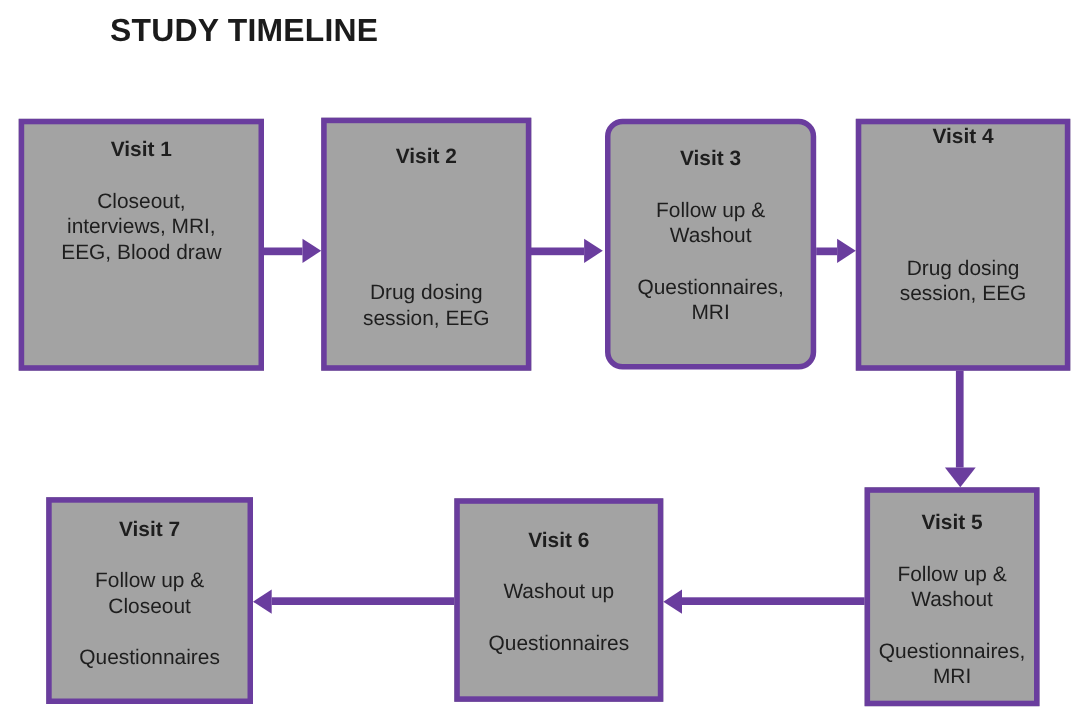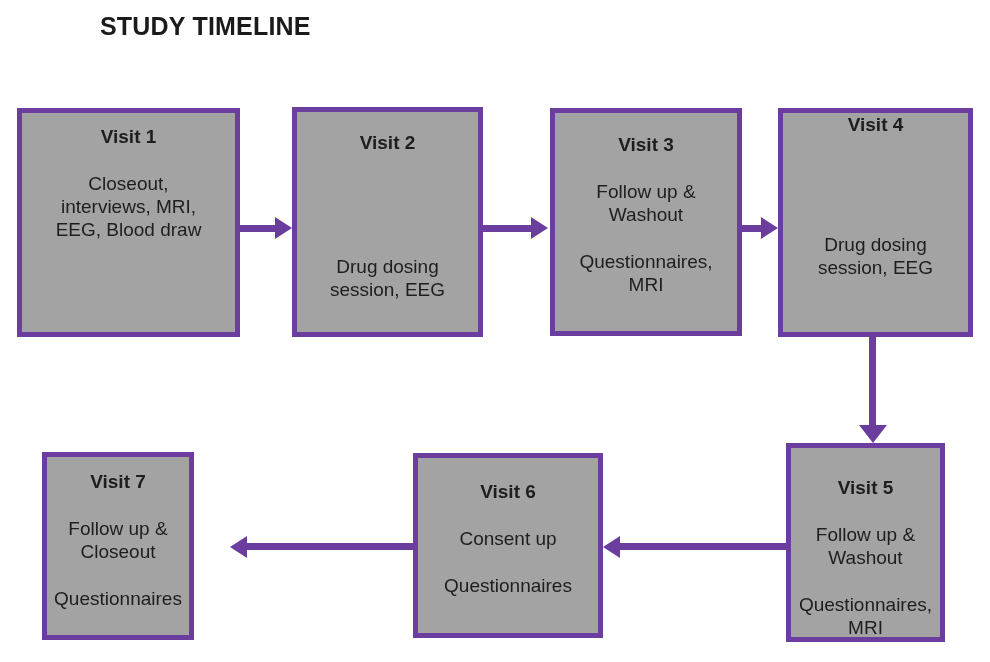--- a/index.html
+++ b/index.html
@@ -10,45 +10,45 @@
     background: #ffffff;
     font-family: "Liberation Sans", "DejaVu Sans", sans-serif;
     color: #1e1e1e;
     overflow: hidden;
     --purple: #6A3D9E;
   }
   .diagram-title {
     position: absolute;
     left: 100px;
     top: 12px;
-    font-size: 25px;
+    font-size: 29px;
     font-weight: 600;
     color: #1b1b1b;
     letter-spacing: 0.2px;
     margin: 0;
   }
   .box {
     position: absolute;
     box-sizing: border-box;
     background: #a3a3a3;
     border: 5px solid var(--purple);
     text-align: center;
     font-size: 19px;
     line-height: 23px;
   }
   .box-title { font-weight: bold; }
   .box-para { white-space: pre-line; margin: 24px 0 0 0; }
 
   .v1 { left: 17px;  top: 108px; width: 223px; height: 229px; padding-top: 12px; }
   .v2 { left: 292px; top: 107px; width: 191px; height: 230px; padding-top: 19px; }
-  .v3 { left: 550px; top: 108px; width: 192px; height: 228px; padding-top: 20px; }
+  .v3 { left: 550px; top: 108px; width: 192px; height: 228px; padding-top: 20px; border-radius: 16px; }
   .v4 { left: 778px; top: 108px; width: 195px; height: 229px; }
-  .v5 { left: 786px; top: 443px; width: 159px; height: 199px; padding-top: 28px; }
+  .v5 { left: 786px; top: 443px; width: 159px; height: 199px; padding-top: 16px; }
   .v6 { left: 413px; top: 453px; width: 190px; height: 185px; padding-top: 22px; }
-  .v7 { left: 42px;  top: 452px; width: 152px; height: 188px; padding-top: 13px; }
+  .v7 { left: 42px;  top: 452px; width: 188px; height: 188px; padding-top: 13px; }
 
   .v2 .box-para { margin-top: 101px; }
   .v4 .box-para { margin-top: 97px; }
 
   .shaft { position: absolute; background: var(--purple); height: 7px; }
   .head-r, .head-l, .head-d { position: absolute; width: 0; height: 0; }
   .head-r { border-top: 11px solid transparent; border-bottom: 11px solid transparent; border-left: 17px solid var(--purple); }
   .head-l { border-top: 11px solid transparent; border-bottom: 11px solid transparent; border-right: 17px solid var(--purple); }
   .head-d { border-left: 14px solid transparent; border-right: 14px solid transparent; border-top: 18px solid var(--purple); }
 
@@ -102,21 +102,21 @@
   <div class="box v5">
     <div class="box-title">Visit 5</div>
     <div class="box-para">Follow up &amp;
 Washout</div>
     <div class="box-para">Questionnaires,
 MRI</div>
   </div>
 
   <div class="box v6">
     <div class="box-title">Visit 6</div>
-    <div class="box-para">Consent up</div>
+    <div class="box-para">Washout up</div>
     <div class="box-para">Questionnaires</div>
   </div>
 
   <div class="box v7">
     <div class="box-title">Visit 7</div>
     <div class="box-para">Follow up &amp;
 Closeout</div>
     <div class="box-para">Questionnaires</div>
   </div>
 

